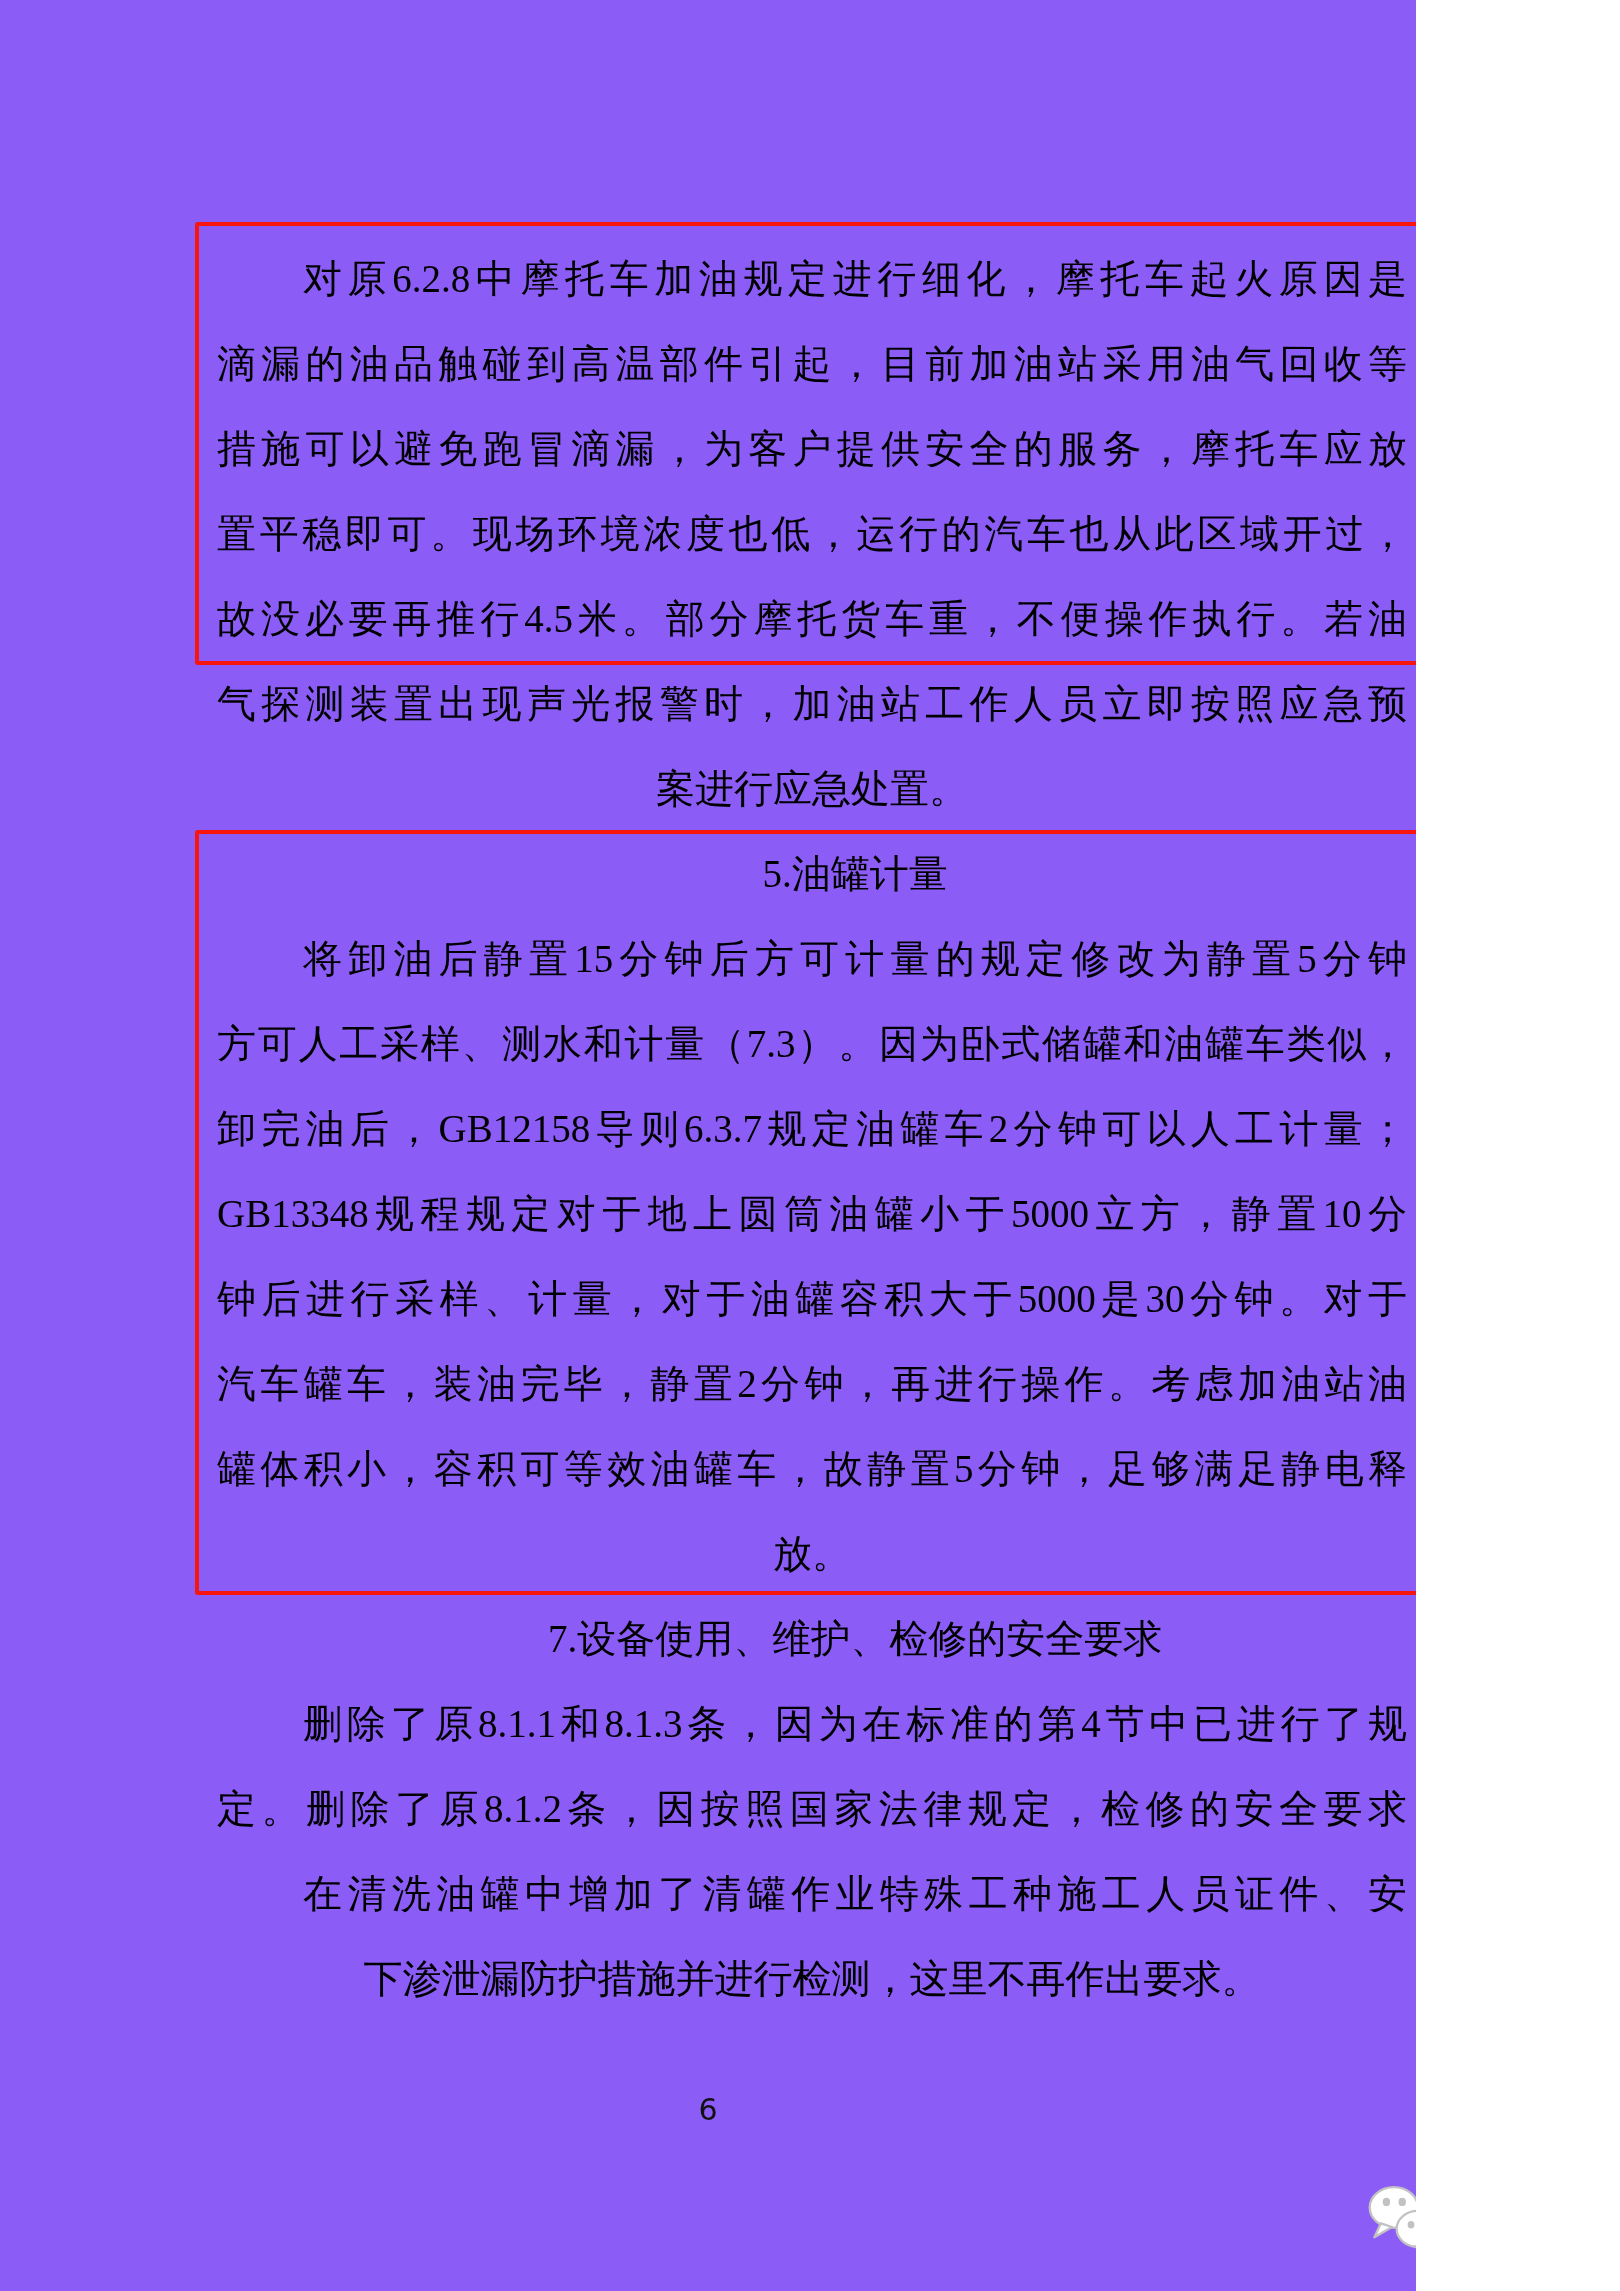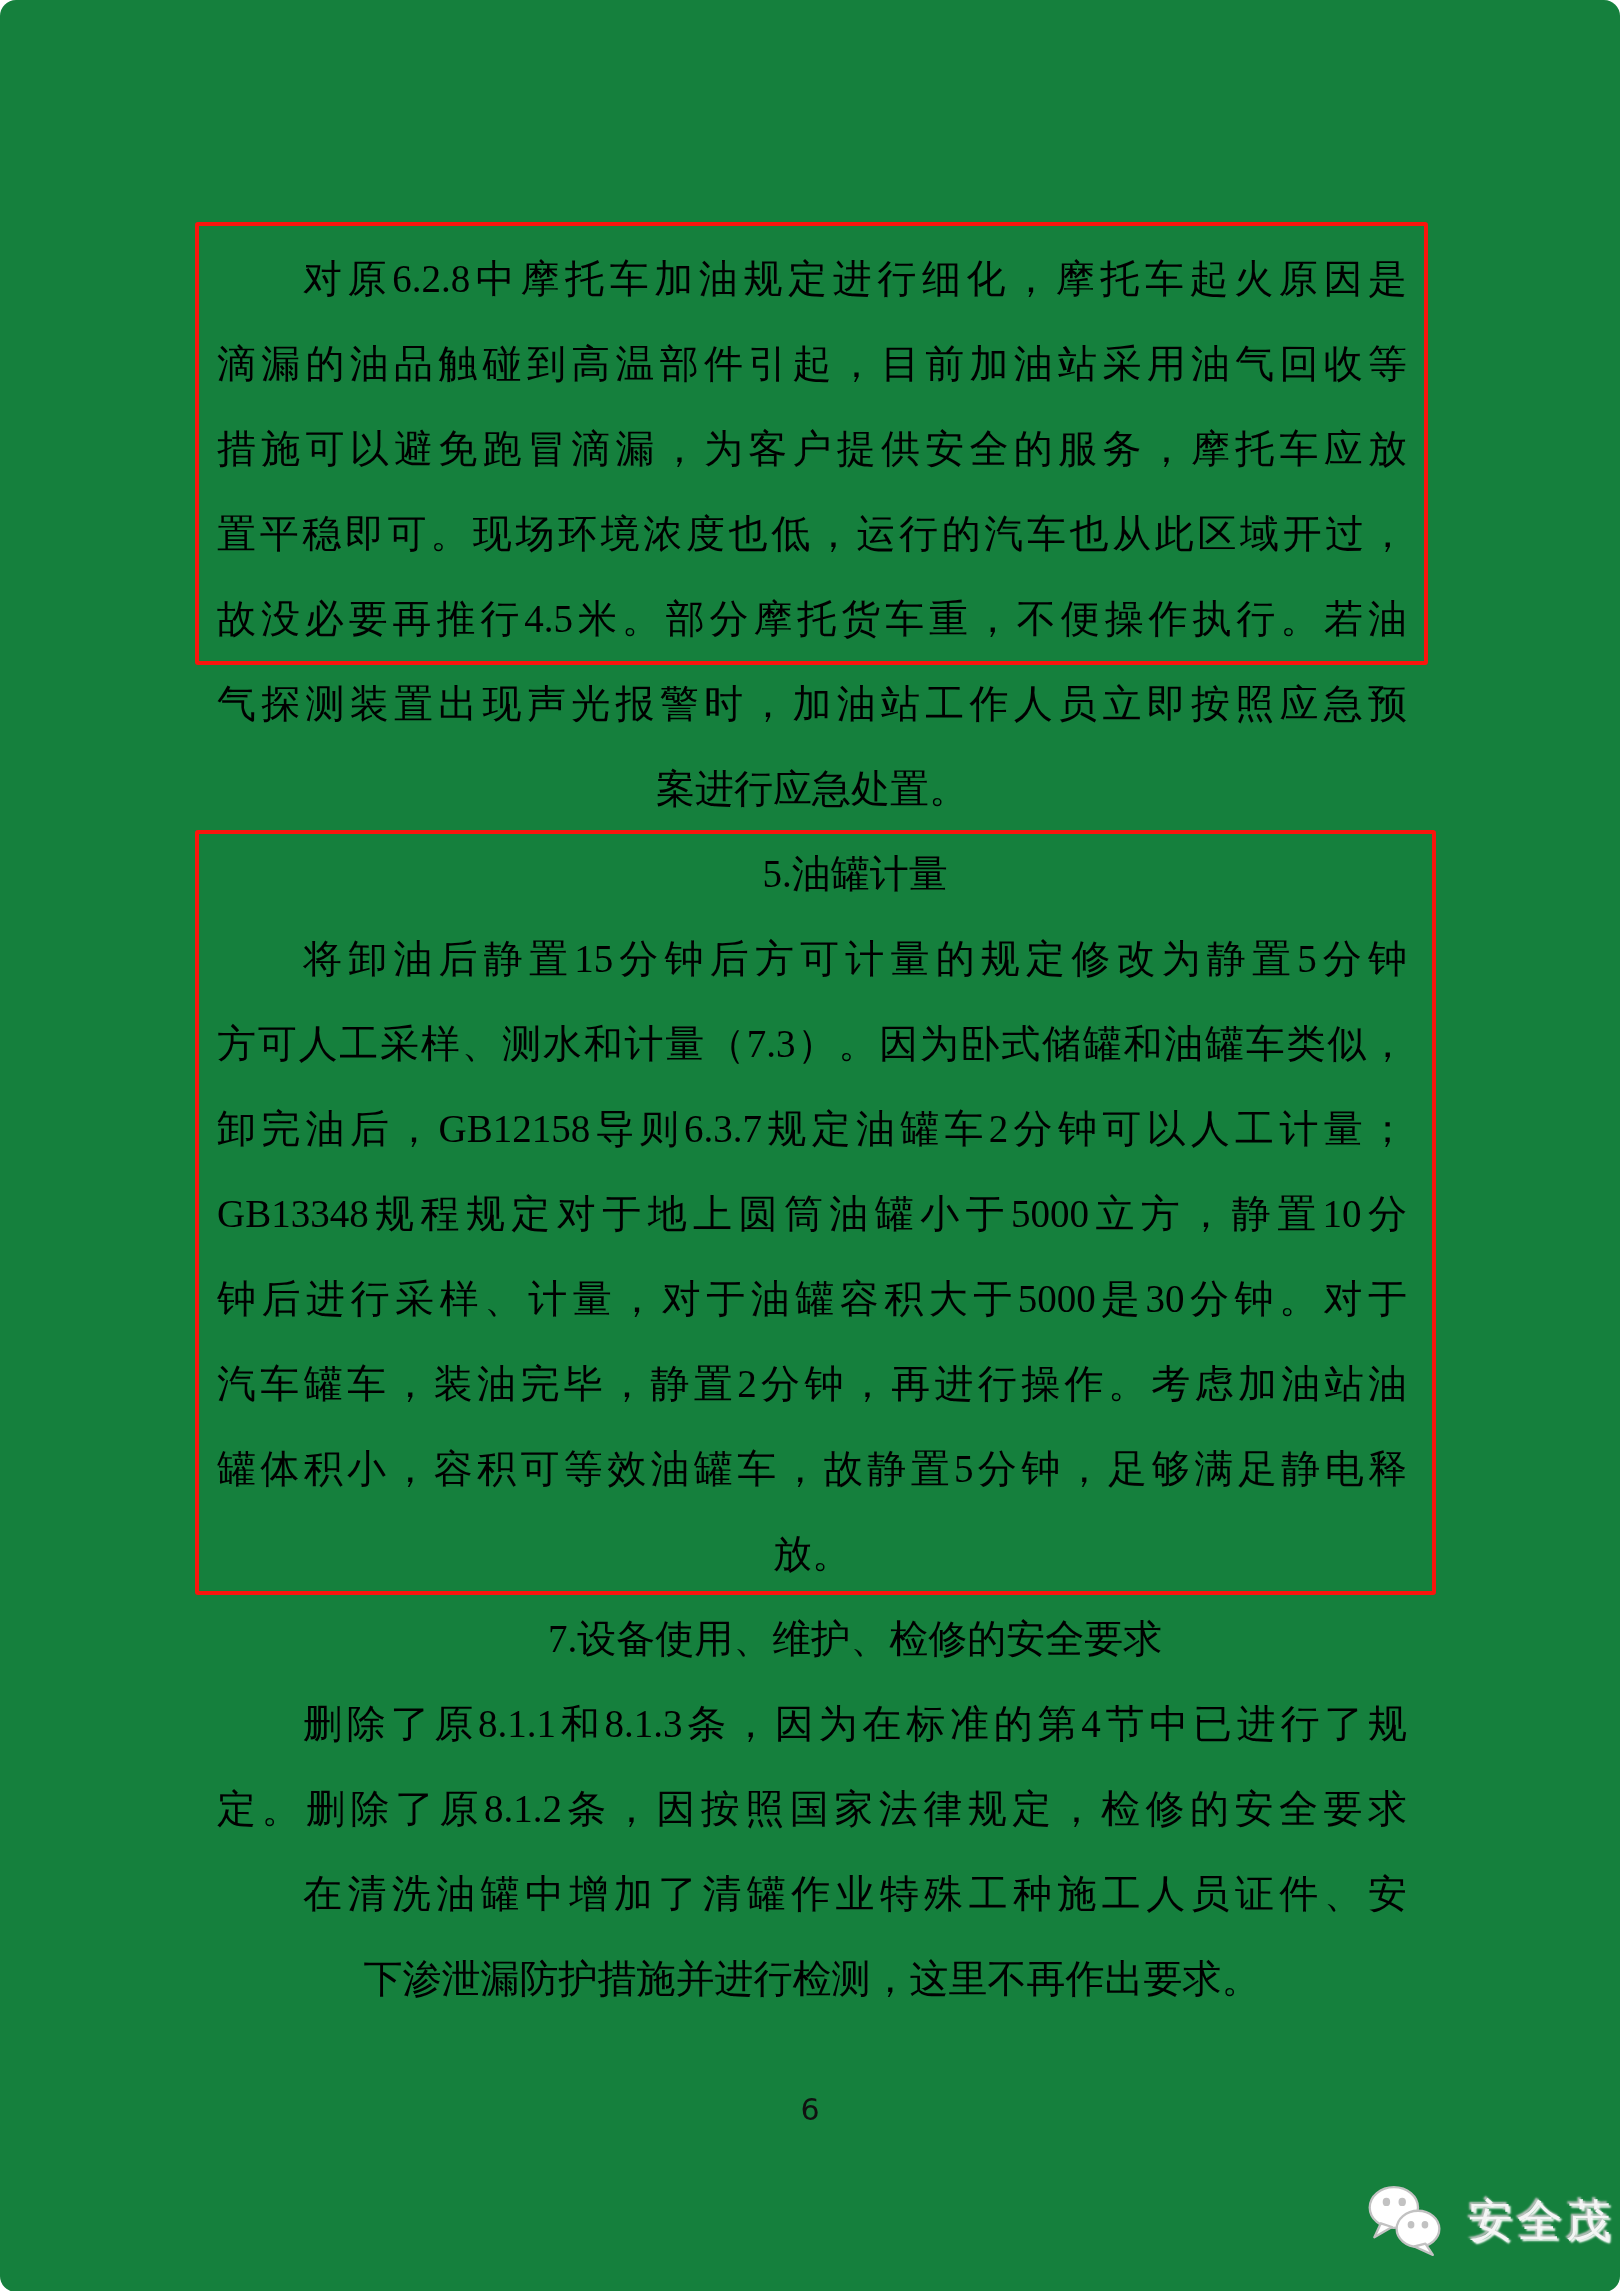--- a/index.html
+++ b/index.html
@@ -1,24 +1,23 @@
 <!DOCTYPE html>
 <html><head>
 <meta charset="utf-8">
 <style>
   * { margin:0; padding:0; box-sizing:border-box; }
   html,body { background:#ffffff; }
   .page {
     position:relative;
-    width:1620px; height:2292px;
-    background:#15803d;
+    width:1416px; height:2292px;
+    background:#8b5cf6;
     overflow:hidden;
     font-family:"Liberation Serif","DejaVu Serif",serif;
     color:#000000;
-    border-radius:16px;
   }
   .text-flow {
     position:absolute;
     left:217px; top:236px; width:1190px;
   }
   .line {
     height:85px;
     line-height:85px;
     font-size:39px;
     text-align:center;

